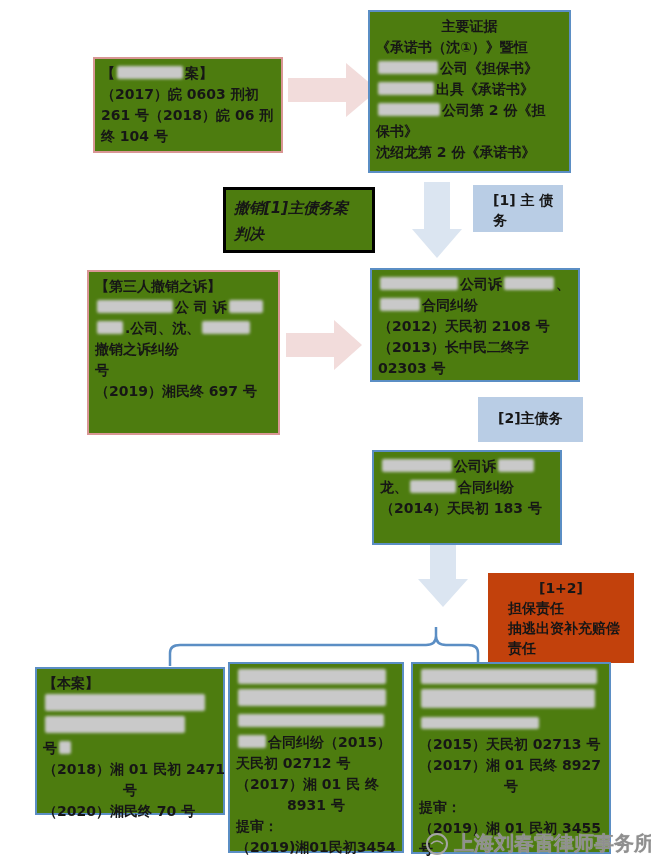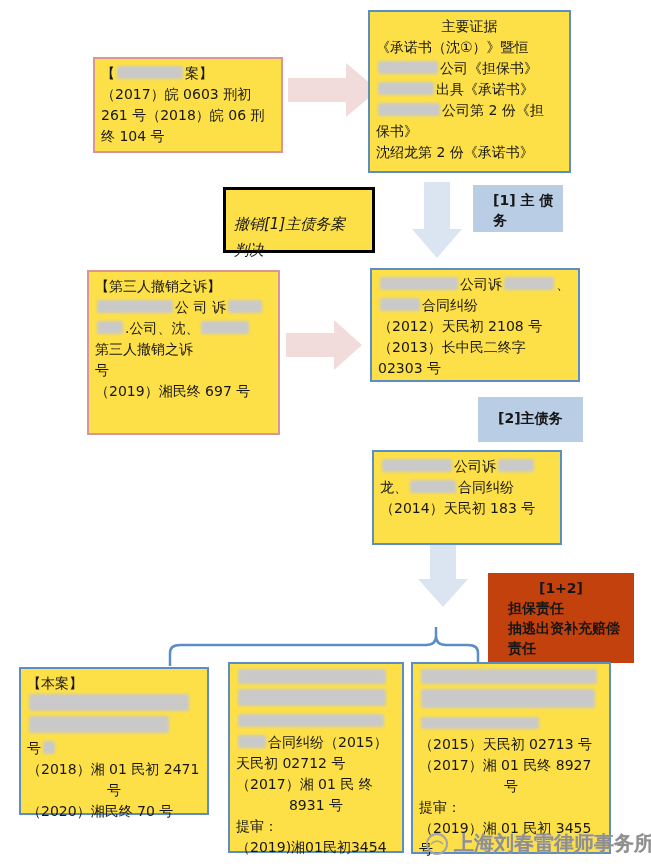--- a/index.html
+++ b/index.html
@@ -3,27 +3,27 @@
 <meta charset="utf-8">
 <style>
   html,body{margin:0;padding:0;background:#fff;}
   #canvas{
     position:relative;width:651px;height:868px;background:#ffffff;overflow:hidden;
     font-family:"DejaVu Sans","Liberation Sans",sans-serif;
     color:#161616;
   }
   .abs{position:absolute;}
   .box{
-    position:absolute;box-sizing:border-box;background:#fde047;
-    font-weight:normal;font-size:14px;line-height:21px;padding:4px 6px;
+    position:absolute;box-sizing:border-box;background:#4d7c0f;
+    font-weight:bold;font-size:14px;line-height:21px;padding:4px 6px;
   }
   .box .line{white-space:nowrap;}
   .pink{border:2px solid #d99694;}
   .blue{border:2px solid #5b8ec4;}
-  .black{border:3px solid #000;font-style:italic;font-size:15px;line-height:26px;padding:21px 8px;}
+  .black{border:3px solid #000;font-style:italic;font-size:15px;line-height:26px;padding:5px 8px;}
   .label{
     position:absolute;box-sizing:border-box;font-weight:bold;font-size:14px;
     line-height:20px;padding:5px 20px;background:#b9cde5;
   }
   .label .line{white-space:nowrap;}
   .label.light{background:#c2410c;}
   .align-center{text-align:center;}
   .blur{
     display:inline-block;background:#c9c9c9;filter:blur(1.6px);
     height:13px;border-radius:2px;vertical-align:-1px;margin:0 2px;
@@ -71,21 +71,21 @@
 
   <div class="label" style="left:473px;top:185px;width:90px;height:47px;">
       <div class="line"><span>[1] 主 债</span></div>
       <div class="line"><span>务</span></div>
     </div>
 
   <div class="box pink" style="left:87px;top:270px;width:193px;height:165px;">
       <div class="line"><span>【第三人撤销之诉】</span></div>
       <div class="line"><span class="blur" style="width: 76px;"></span><span>公 司 诉</span><span class="blur" style="width: 34px;"></span></div>
       <div class="line"><span class="blur" style="width: 26px;"></span><span>.公司、沈、</span><span class="blur" style="width: 48px;"></span></div>
-      <div class="line"><span>第三人撤销之诉</span></div>
+      <div class="line"><span>撤销之诉纠纷</span></div>
       <div class="line"><span>号</span></div>
       <div class="line"><span>（2019）湘民终 697 号</span></div>
     </div>
 
   <svg class="abs" style="left:286px;top:318px;" width="78" height="54">
     <polygon points="0,15 48,15 48,2 76,27 48,52 48,39 0,39" fill="#f2dcdb"></polygon>
   </svg>
 
   <div class="box blue" style="left:370px;top:268px;width:210px;height:114px;">
       <div class="line"><span class="blur" style="width: 78px;"></span><span>公司诉</span><span class="blur" style="width: 50px;"></span><span>、</span></div>
@@ -113,21 +113,21 @@
       <div class="line align-center"><span>[1+2]</span></div>
       <div class="line"><span>担保责任</span></div>
       <div class="line"><span>抽逃出资补充赔偿</span></div>
       <div class="line"><span>责任</span></div>
     </div>
 
   <svg class="abs" style="left:160px;top:600px;" width="330" height="70">
     <path d="M10,66 L10,53 Q10,45 20,45 L266,45 Q276,45 276,36 L276,27 L276,36 Q276,45 286,45 L308,45 Q318,45 318,53 L318,62" fill="none" stroke="#5b8ec4" stroke-width="2.5"></path>
   </svg>
 
-  <div class="box blue" style="left:19px;top:667px;width:190px;height:148px;">
+  <div class="box blue" style="left:35px;top:667px;width:190px;height:148px;">
       <div class="line"><span>【本案】</span></div>
       <div class="line"><span class="blur" style="width: 160px; height: 17px;"></span></div>
       <div class="line"><span class="blur" style="width: 140px; height: 17px;"></span></div>
       <div class="line"><span>号</span><span class="blur" style="width: 12px;"></span></div>
       <div class="line"><span>（2018）湘 01 民初 2471</span></div>
       <div class="line align-center"><span>号</span></div>
       <div class="line"><span>（2020）湘民终 70 号</span></div>
     </div>
 
   <div class="box blue" style="left:228px;top:662px;width:176px;height:191px;">

